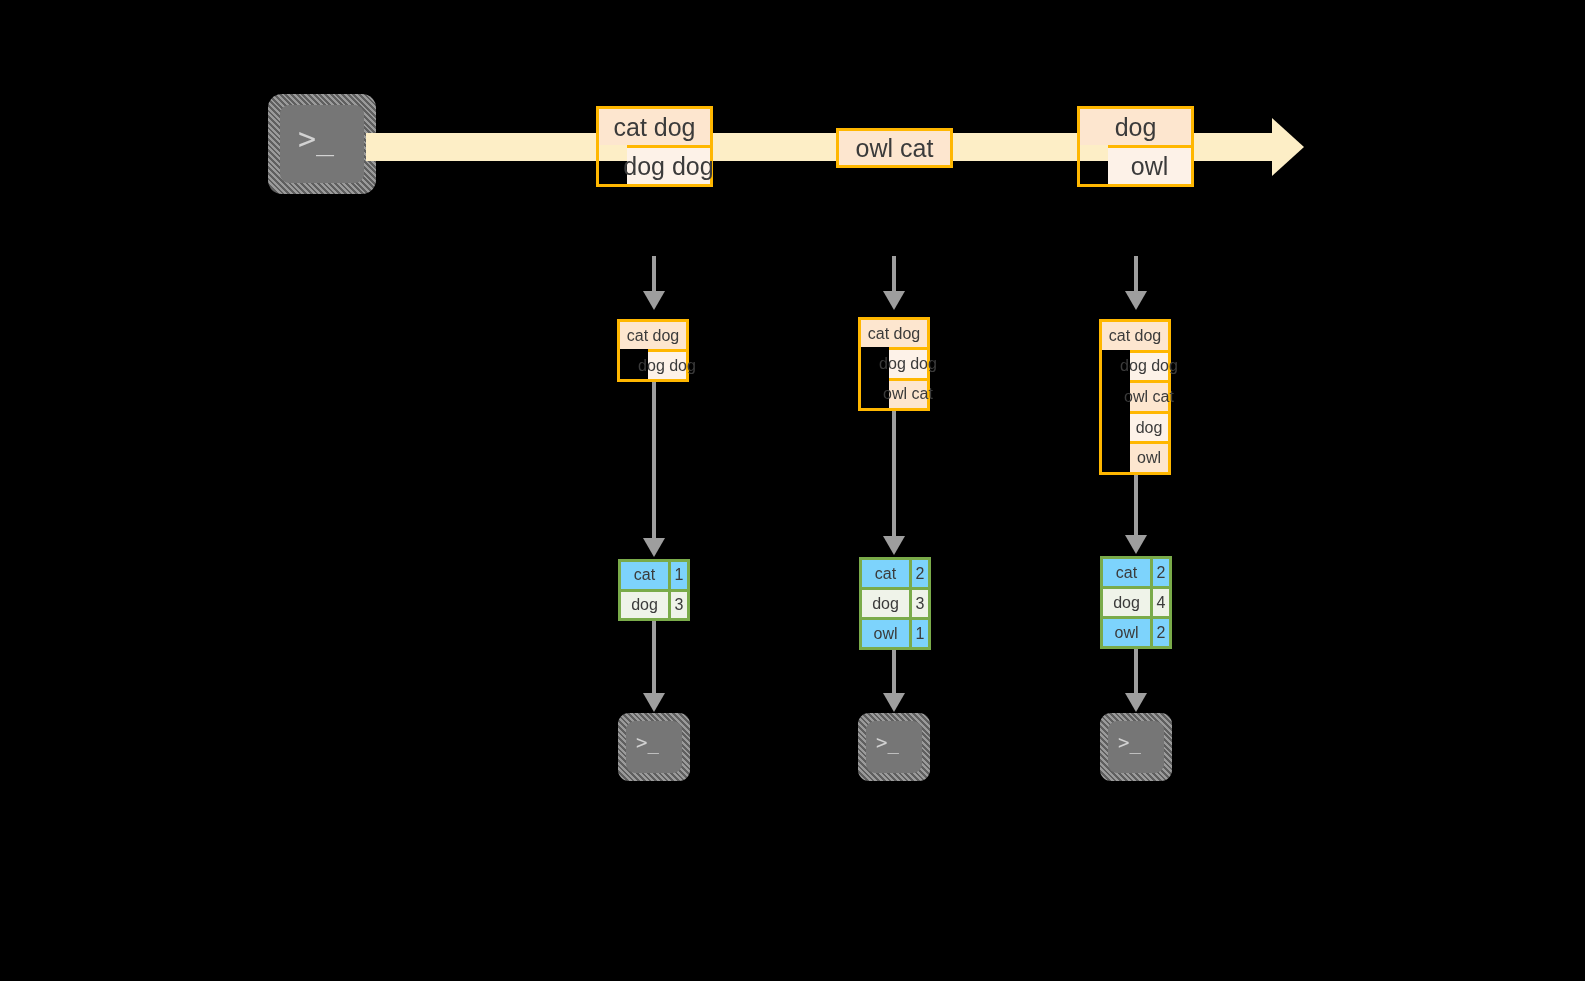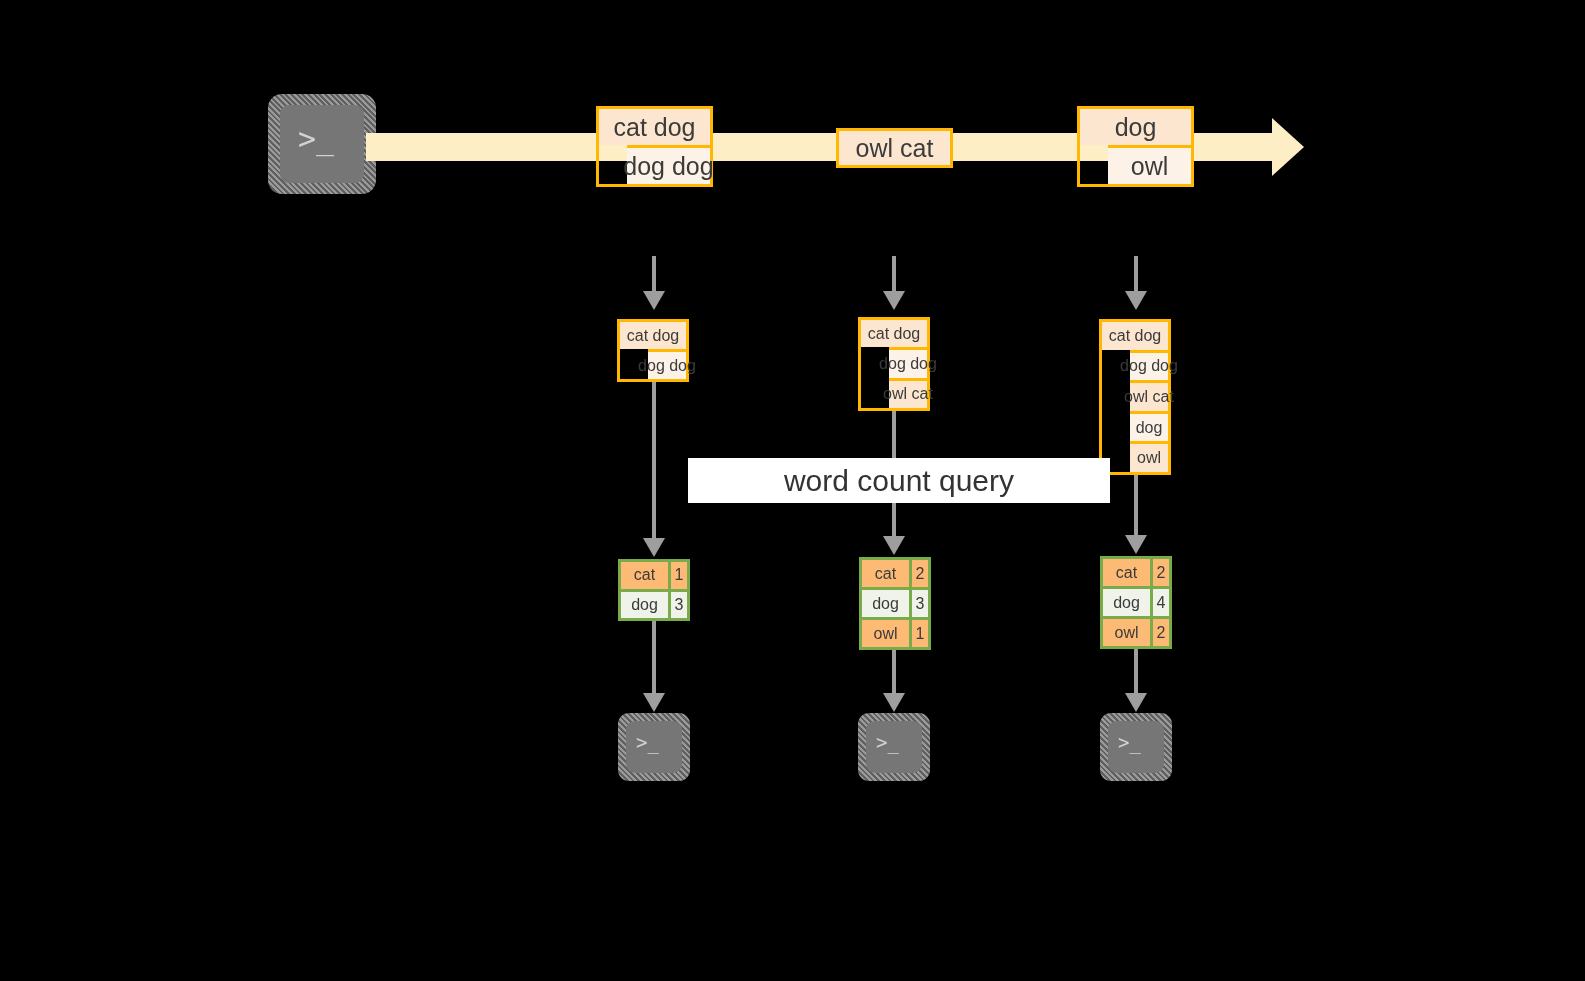--- a/index.html
+++ b/index.html
@@ -97,21 +97,21 @@
   .gbox .gcount {
     display: flex;
     align-items: center;
     justify-content: center;
     font-size: 16px;
     color: #3b3b3b;
     box-sizing: border-box;
   }
   .gbox .gword  { width: 47px; }
   .gbox .gcount { flex: 1 1 0; border-left: 3px solid #7aab4a; }
-  .gfill-dark  { background: #fdba74; }
+  .gfill-dark  { background: #7dd3fc; }
   .gfill-light { background: #eff3e9; }
 
   
   .vline {
     position: absolute;
     width: 4px;
     background: #9e9e9e;
   }
   .vline.dashed {
     background: none;
@@ -262,17 +262,14 @@
   </div>
 
   <div class="vline" style="left:1134px; top:649px; height:47px;"></div>
   <div class="vhead" style="left:1125px; top:693px;"></div>
 
   <div class="terminal" style="left:1100px; top:713px; width:72px; height:68px; border-radius:11px;">
     <div class="body" style="left:8px; top:8px; right:8px; bottom:8px;"></div>
     <div class="prompt" style="left:18px; top:20px; font-size:19px;">&gt;_</div>
   </div>
 
-  <div class="banner" style="left:688px; top:458px; width:422px; height:45px;">
-    <span>word count query</span>
-  </div>
 
 </div>
 
 </body></html>

